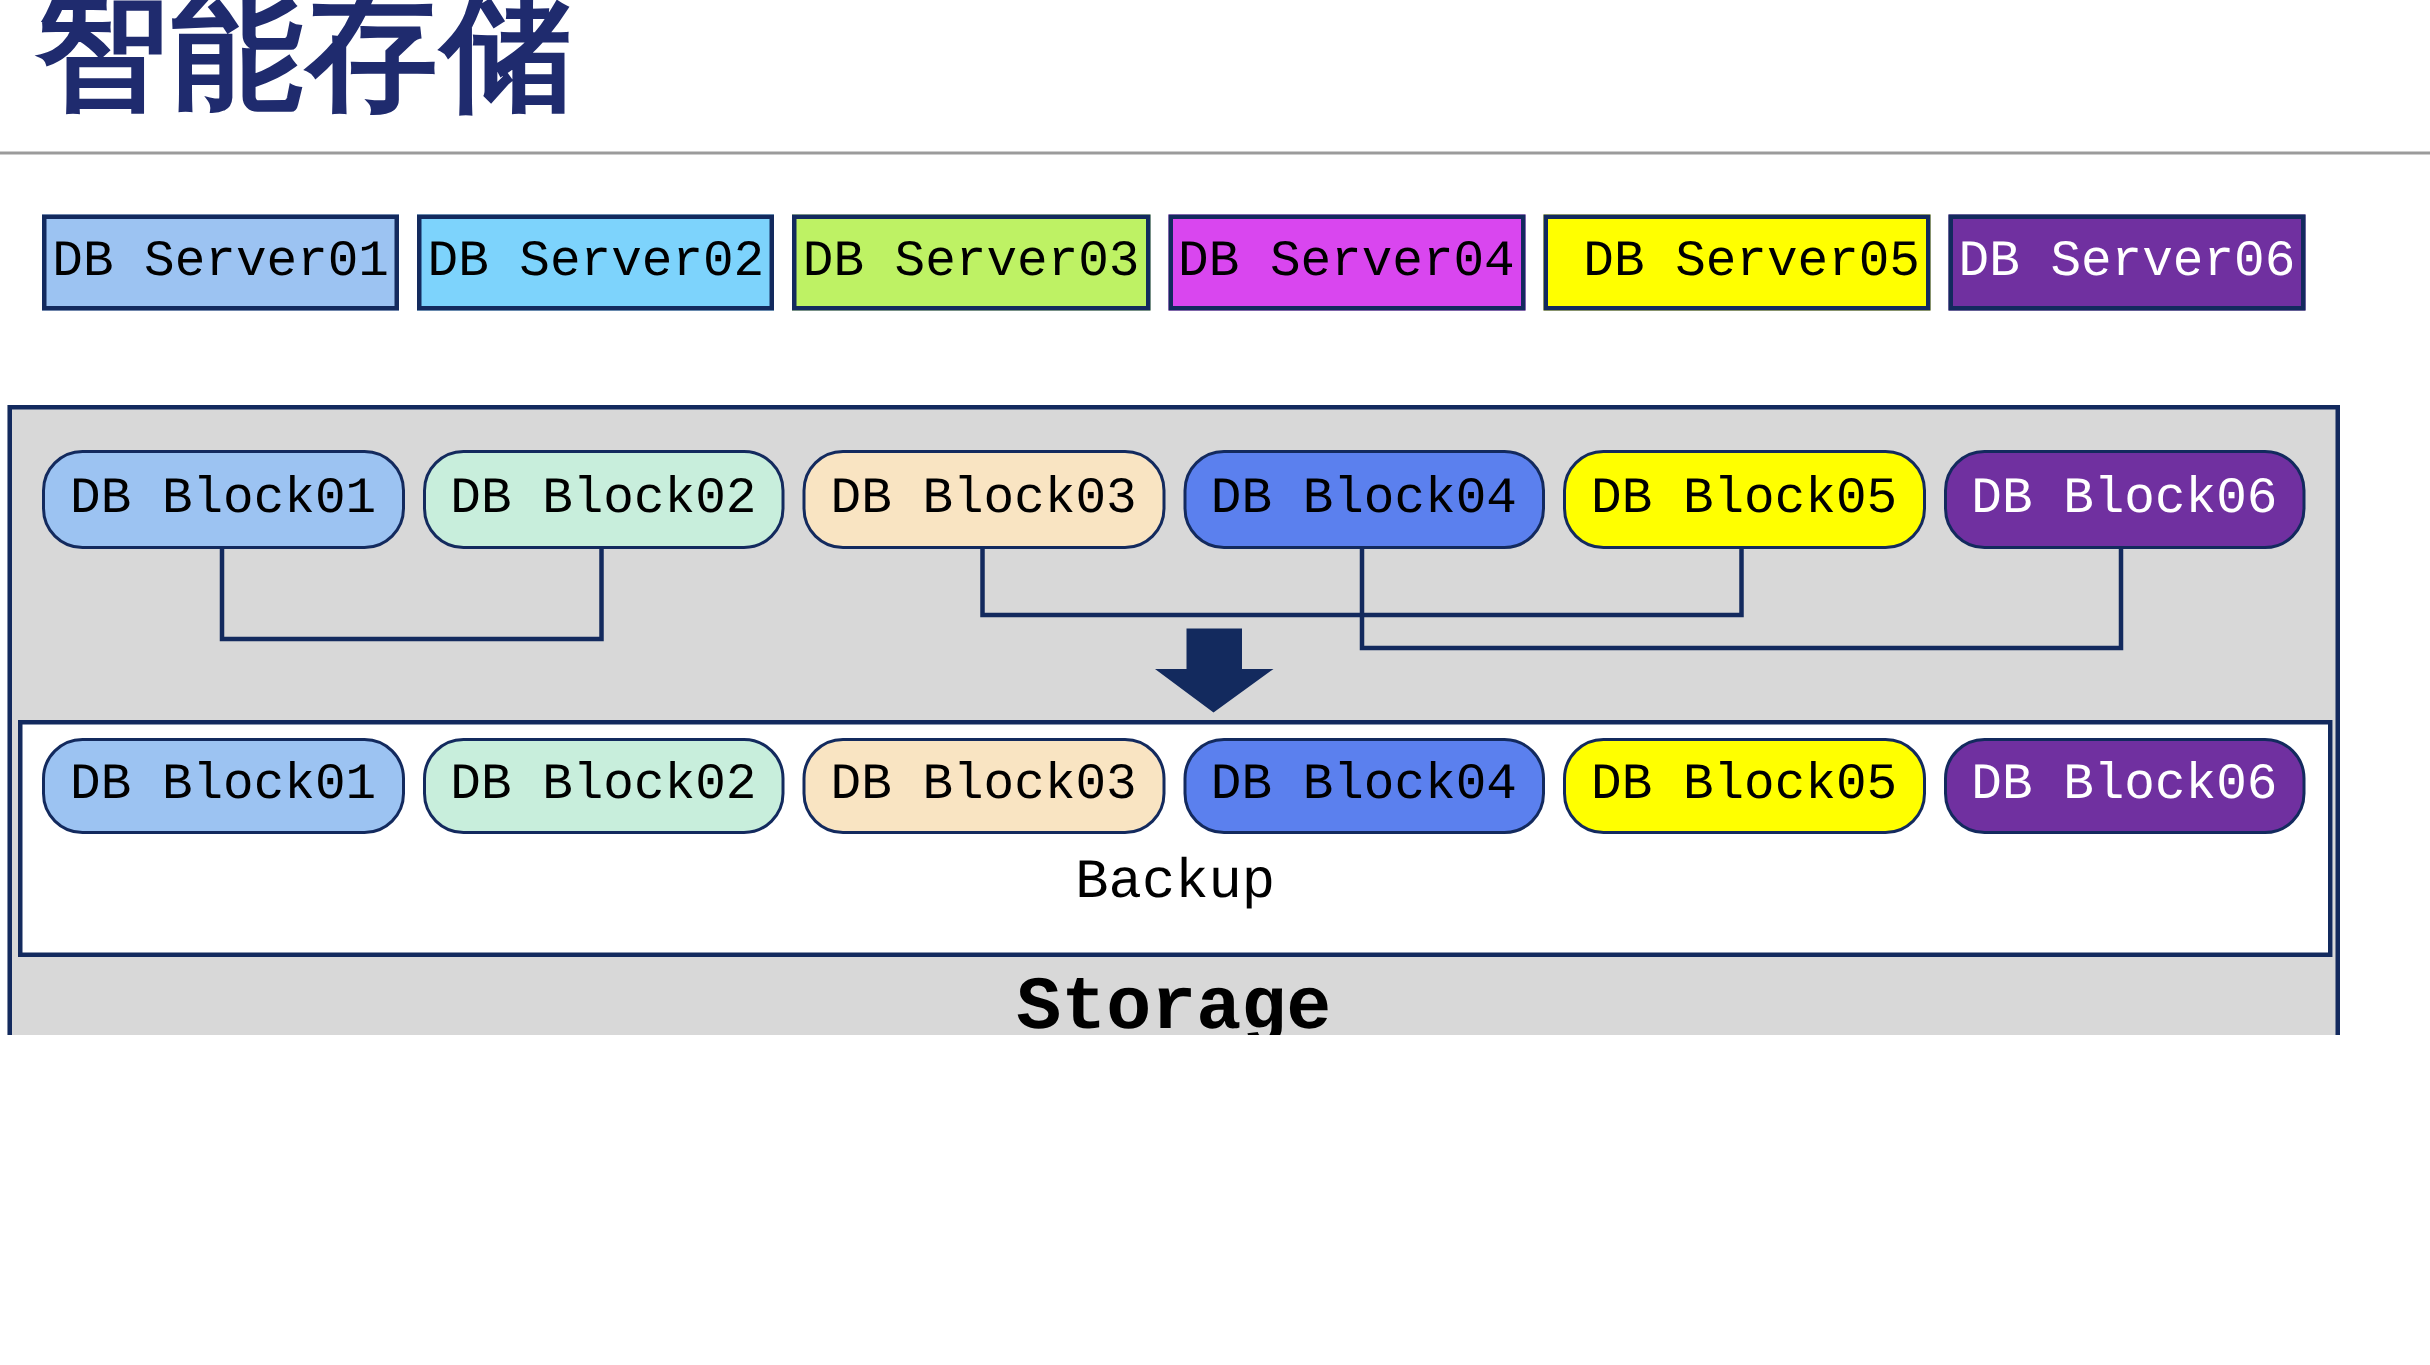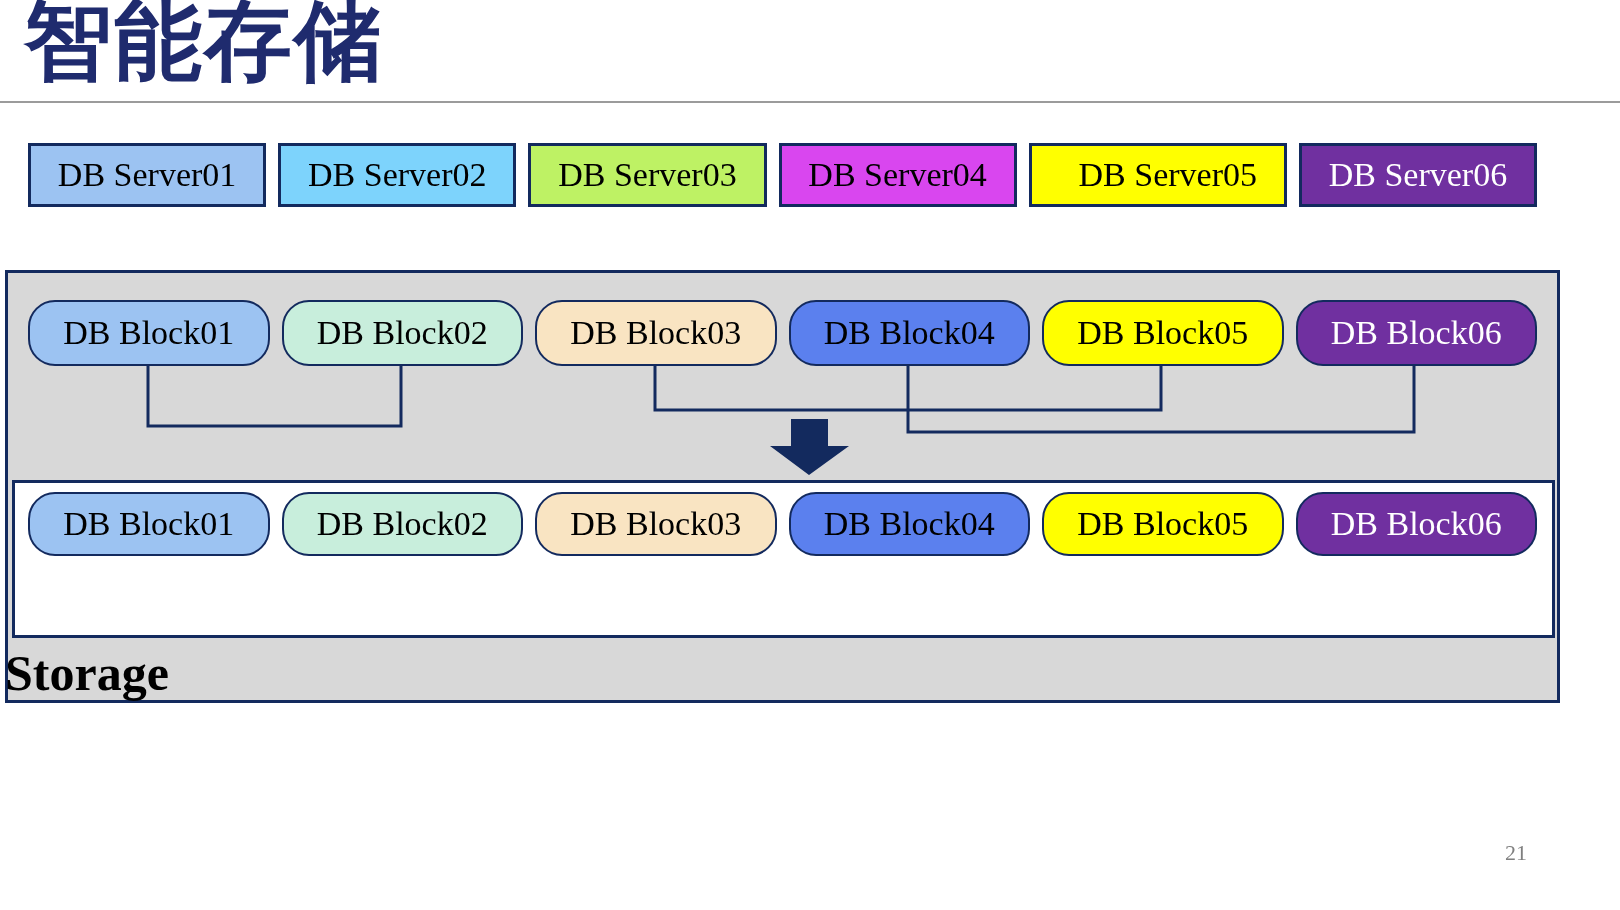--- a/index.html
+++ b/index.html
@@ -1,21 +1,21 @@
 <!DOCTYPE html>
 <html style="--navy: #132A5E; --title: #1F2B6E; --gray_bg: #D8D8D8; --rule: #9B9B9B; --page_number: #7F7F7F;"><head>
 <meta charset="utf-8">
 <style>
   :root{
     --navy:#132A5E; --title:#1F2B6E; --gray_bg:#D8D8D8; --rule:#9B9B9B; --page_number:#7F7F7F;
   }
   html,body{margin:0;padding:0;background:#ffffff;}
   .stage{
-    position:relative; width:1620px; height:910px; overflow:hidden;
-    background:#ffffff; font-family:Liberation Serif, serif;
+    position:relative; width:1620px; height:690px; overflow:hidden;
+    background:#ffffff; font-family:Liberation Mono, monospace;
   }
   .title{
     position:absolute; left:24px; top:-4px; margin:0;
     font-size:88px; font-weight:bold; color:var(--title); letter-spacing:2px; line-height:1.05;
   }
   .rule{position:absolute; left:0; right:0; top:101px; height:2px; background:var(--rule);}
   .row{
     position:absolute; left:28px; width:1509px; display:flex; gap:12px;
   }
   .row.servers{top:143px; height:64px;}
@@ -37,21 +37,21 @@
   }
   .overlay{position:absolute; left:0; top:0; width:1620px; height:910px; pointer-events:none; z-index:2;}
   .conn{fill:none; stroke:var(--navy); stroke-width:3;}
   .arrow{fill:var(--navy); stroke:none;}
   .backup-label{
     position:absolute; left:12px; width:1543px; top:568px; z-index:5;
     text-align:center; font-size:37px; color:#000;
   }
   .storage-label{
     position:absolute; left:5px; width:1555px; top:644px; z-index:5;
-    font-size:50px; font-weight:bold; color:#000;
+    text-align:center; font-size:50px; font-weight:bold; color:#000;
   }
   .caption{
     position:absolute; left:653px; top:740px; color:#000;
     font-size:56px; line-height:1.13; white-space:nowrap;
   }
   .page-number{
     position:absolute; left:1505px; top:840px; font-size:22px; color:var(--page_number);
   }
 </style>
 </head>
@@ -96,18 +96,19 @@
   <div class="row bottom-blocks">
 
   <div class="box" style="background: rgb(156, 195, 242); color: rgb(0, 0, 0);">DB Block01</div>
       <div class="box" style="background: rgb(200, 238, 220); color: rgb(0, 0, 0);">DB Block02</div>
       <div class="box" style="background: rgb(249, 228, 194); color: rgb(0, 0, 0);">DB Block03</div>
       <div class="box" style="background: rgb(91, 128, 238); color: rgb(0, 0, 0);">DB Block04</div>
       <div class="box" style="background: rgb(255, 255, 0); color: rgb(0, 0, 0);">DB Block05</div>
       <div class="box" style="background: rgb(112, 48, 160); color: rgb(255, 255, 255);">DB Block06</div>
     </div>
 
+  <div class="backup-label">Backup</div>
   <div class="storage-label">Storage</div>
 
 
   <div class="page-number">21</div>
 
 </div>
 
 </body></html>

